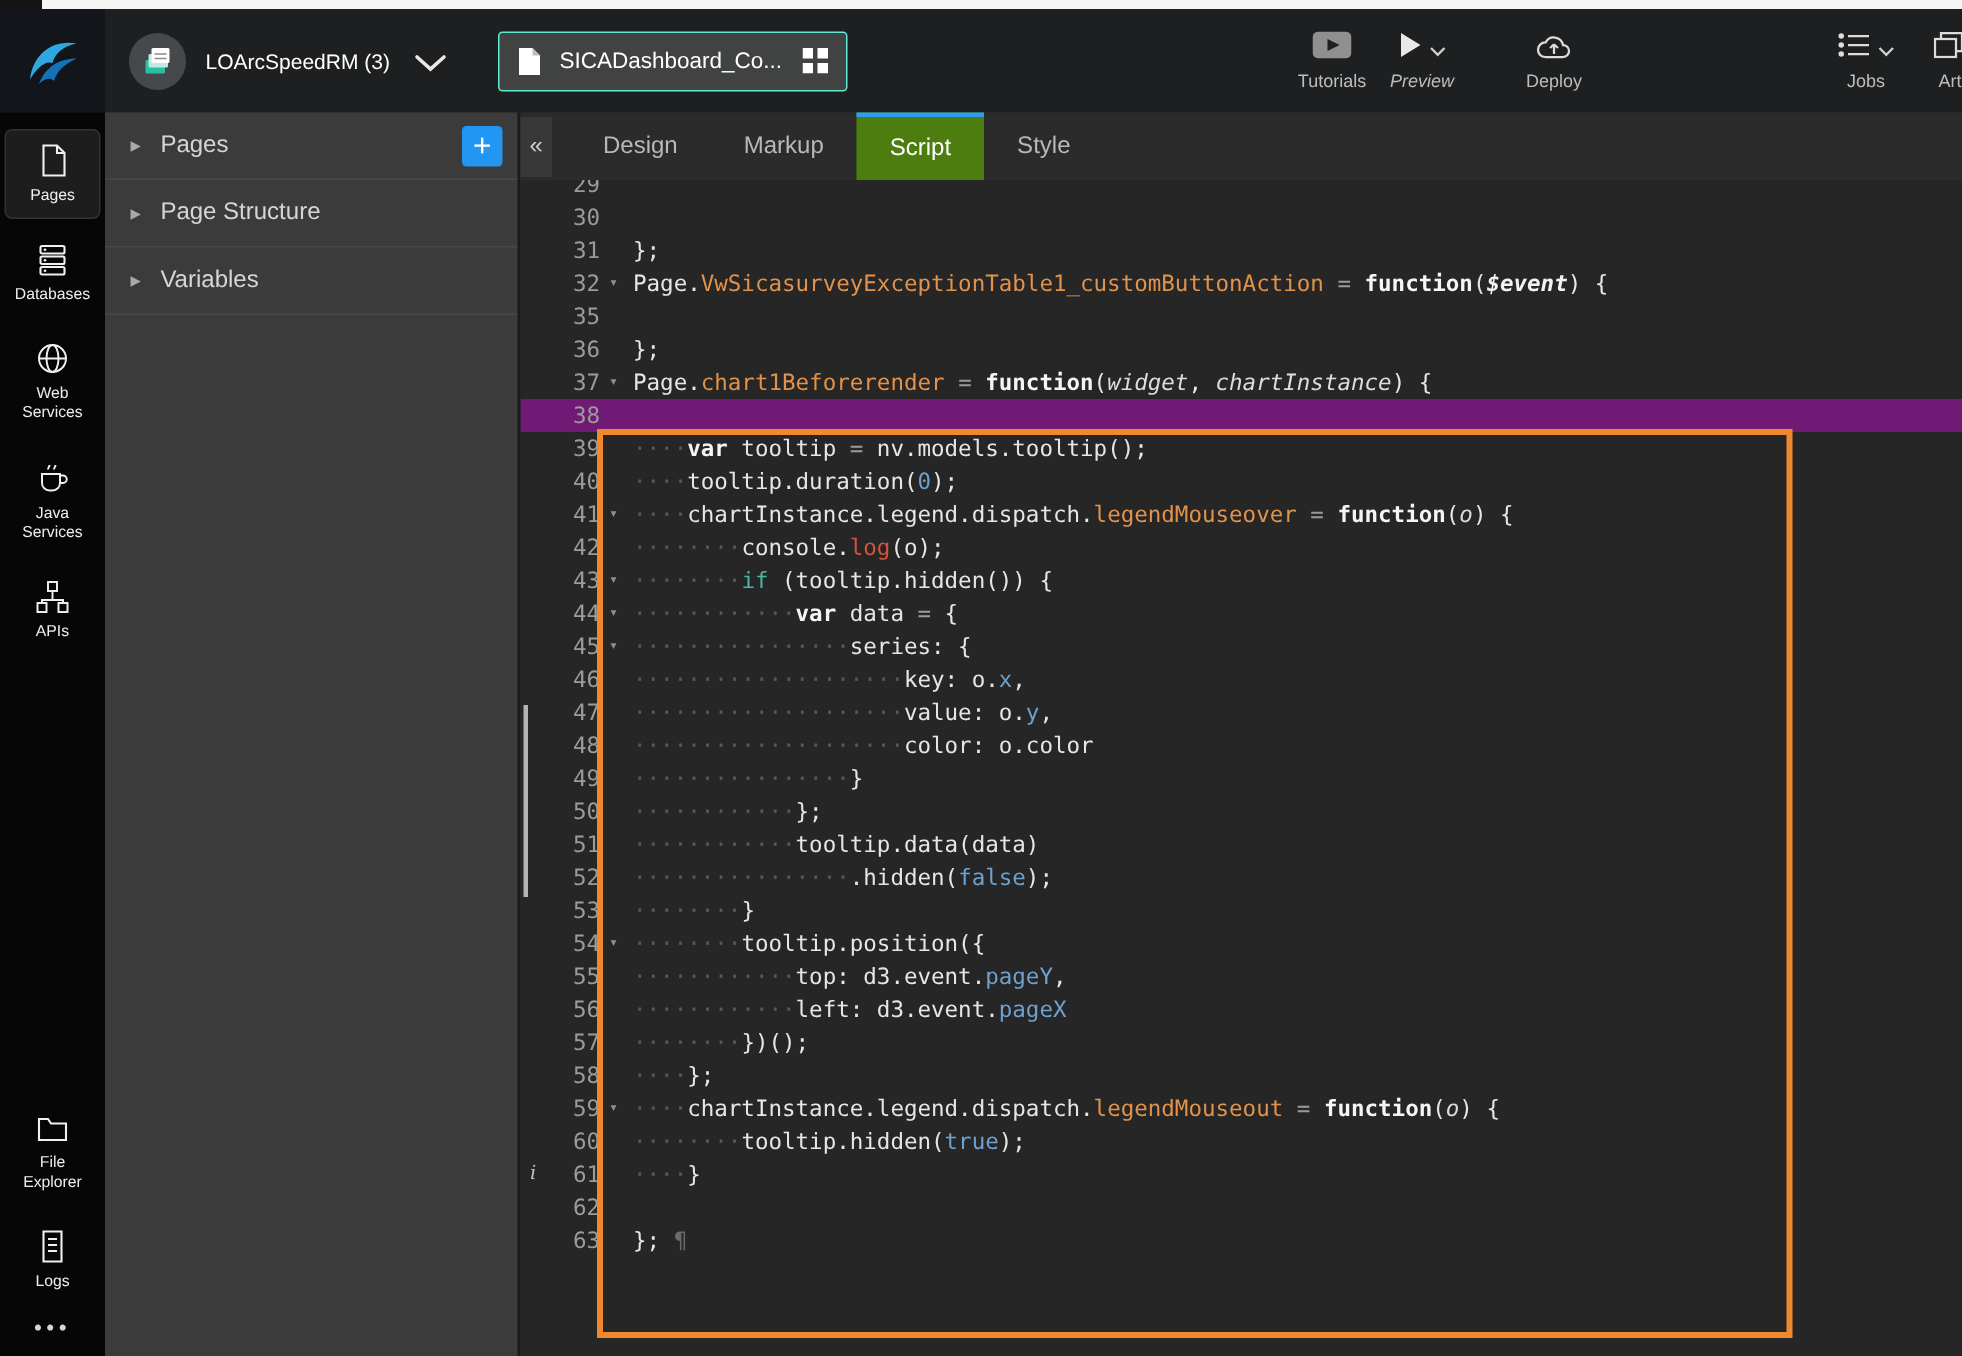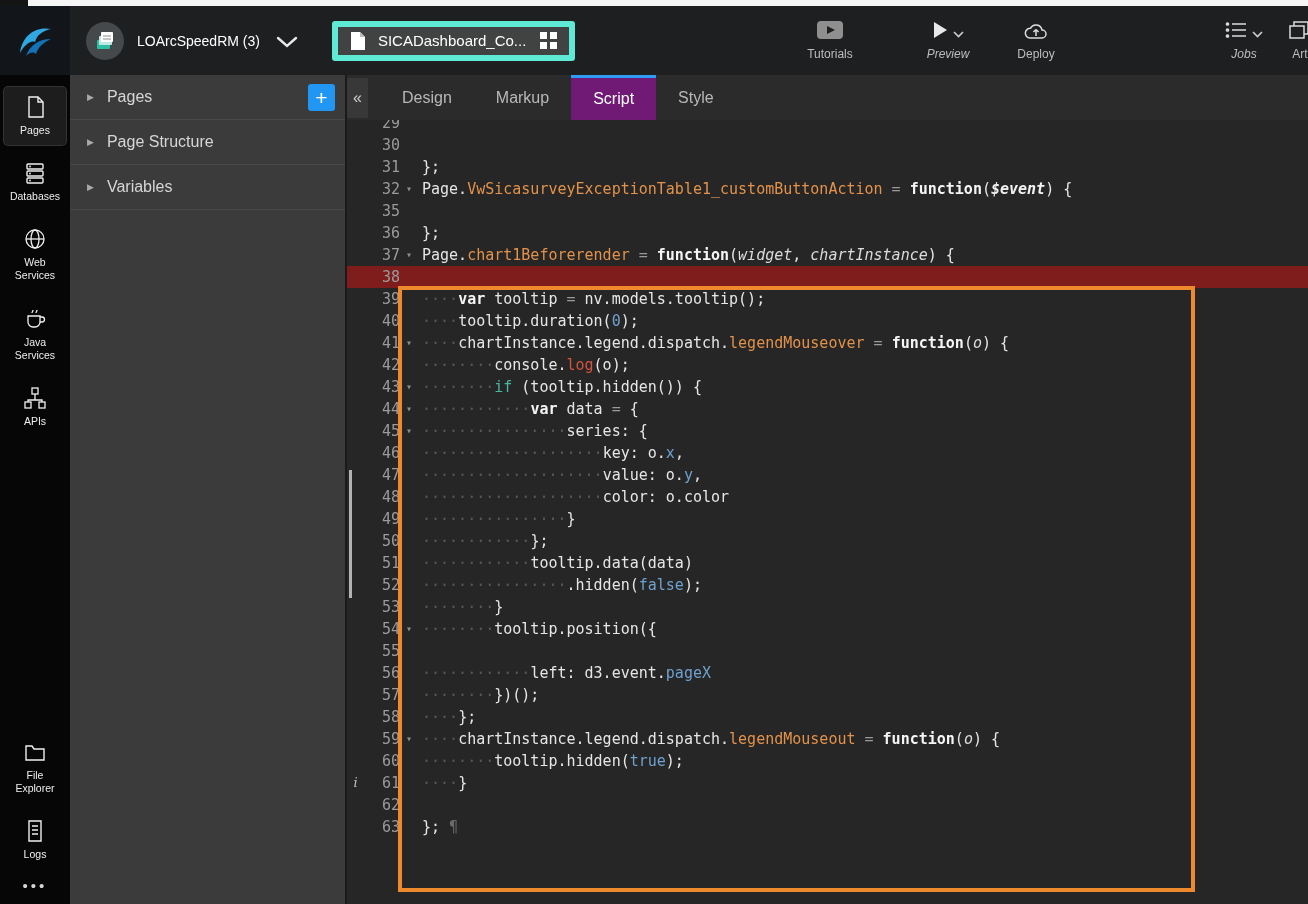--- a/index.html
+++ b/index.html
@@ -12,32 +12,32 @@
 
   .app { display:flex; flex-direction:column; height:898px; }
 
   
   .topbar { height:69px; background:#1d1f20; display:flex; align-items:center; flex:0 0 auto; }
   .logo { width:70px; height:69px; background:#121519; display:flex; align-items:center; justify-content:center; cursor:pointer; }
   .project { display:flex; align-items:center; margin-left:16px; cursor:pointer; }
   .project-icon { width:38px; height:38px; border-radius:50%; background:#46494c; display:flex; align-items:center; justify-content:center; }
   .project-name { color:#fff; font-size:14px; margin-left:13px; }
   .chev-lg { margin-left:16px; margin-top:4px; }
-  .file-tab { margin-left:34px; height:40px; background:#414242; border:6px solid #5eead4; border-radius:3px;
+  .file-tab { margin-left:34px; height:40px; background:#414242; border:1px solid #5eead4; border-radius:3px;
               display:flex; align-items:center; padding:0 12px; cursor:pointer; }
   .file-tab-name { color:#fff; font-size:15px; margin:0 14px 0 12px; white-space:nowrap; }
 
   .topbar-actions { margin-left:auto; display:flex; align-items:center; height:100%; overflow:hidden; }
   .tb-action { display:flex; flex-direction:column; align-items:center; justify-content:center; gap:7px;
                color:#bdbdbd; font-size:12px; cursor:pointer; min-width:60px; }
   .tb-iconrow { display:flex; align-items:center; gap:5px; height:20px; }
-  .tb-tutorials { margin-right:58px; }
+  .tb-tutorials { }
   .tb-preview  { margin-right:28px;font-style:italic; }
   .tb-deploy   { margin-right:148px; }
-  .tb-jobs     { margin-right:4px;font-style:italic; }
+  .tb-jobs     { margin-right:4px; }
   .tb-art      { width:44px; min-width:44px; margin-right:-14px; }
 
   
   .main { display:flex; flex:1 1 auto; min-height:0; }
 
   
   .rail { width:70px; background:#060606; display:flex; flex-direction:column; align-items:center; padding-top:12px; flex:0 0 auto; }
   .rail-item { width:62px; display:flex; flex-direction:column; align-items:center; gap:5px; padding:8px 2px;
                margin-bottom:8px; border-radius:4px; cursor:pointer; }
   .rail-item.active { background:#1d1d1d; box-shadow:0 0 0 1px #333; }
@@ -53,27 +53,27 @@
   .add-btn { position:absolute; right:10px; top:9px; width:27px; height:27px; background:#2196f3; border:none;
              border-radius:3px; color:#fff; font-size:21px; line-height:25px; text-align:center; cursor:pointer;
              font-family:"Liberation Sans",sans-serif; }
 
   
   .editor { flex:1 1 auto; background:#262626; position:relative; display:flex; flex-direction:column; min-width:0; }
   .tabbar { height:45px; background:#2b2b2b; display:flex; align-items:stretch; padding-left:33px; position:relative; flex:0 0 auto; }
   .collapse-tab { position:absolute; left:0; top:3px; width:21px; height:40px; background:#383838; color:#cfcfcf;
                   display:flex; align-items:center; justify-content:center; font-size:16px; cursor:pointer; }
   .tab { padding:0 22px; display:flex; align-items:center; color:#b8b8b8; font-size:16px; cursor:pointer; }
-  .tab.active { background:#701a75; color:#fff; border-top:3px solid #2f9cf4; padding-top:0; }
+  .tab.active { background:#4d7c0f; color:#fff; border-top:3px solid #2f9cf4; padding-top:0; }
 
   .code { flex:1 1 auto; overflow:hidden; position:relative;
           font-family:"DejaVu Sans Mono", monospace; font-size:15px; }
   .code-inner { margin-top:-8px; }
   .cl { display:flex; height:22px; line-height:22px; white-space:pre; }
-  .cl.current { background:#7f1d1d; }
+  .cl.current { background:#701a75; }
   .g-info { width:17px; text-align:center; color:#c0c0c0; font-style:italic; font-size:13px;
             font-family:"DejaVu Serif", serif; flex:0 0 auto; }
   .g-num  { width:36px; text-align:right; color:#9b9b9b; flex:0 0 auto; }
   .g-fold { width:18px; text-align:center; color:#8f8f8f; font-size:10px; flex:0 0 auto; }
   .c-text { padding-left:4px; }
   .tk-d  { color:#e6e6e6; }
   .tk-o  { color:#e2924a; }
   .tk-k  { color:#f5f5f5; font-weight:bold; }
   .tk-t  { color:#49b6a0; }
   .tk-b  { color:#6fa1cf; }
@@ -335,21 +335,21 @@
             <div class="cl"><span class="g-info"></span><span class="g-num">45</span><span class="g-fold">▾</span><span class="c-text"><span class="tk-ws">················</span><span class="tk-d">series: {</span></span></div>
             <div class="cl"><span class="g-info"></span><span class="g-num">46</span><span class="g-fold"></span><span class="c-text"><span class="tk-ws">····················</span><span class="tk-d">key: o.</span><span class="tk-b">x</span><span class="tk-d">,</span></span></div>
             <div class="cl"><span class="g-info"></span><span class="g-num">47</span><span class="g-fold"></span><span class="c-text"><span class="tk-ws">····················</span><span class="tk-d">value: o.</span><span class="tk-b">y</span><span class="tk-d">,</span></span></div>
             <div class="cl"><span class="g-info"></span><span class="g-num">48</span><span class="g-fold"></span><span class="c-text"><span class="tk-ws">····················</span><span class="tk-d">color: o.color</span></span></div>
             <div class="cl"><span class="g-info"></span><span class="g-num">49</span><span class="g-fold"></span><span class="c-text"><span class="tk-ws">················</span><span class="tk-d">}</span></span></div>
             <div class="cl"><span class="g-info"></span><span class="g-num">50</span><span class="g-fold"></span><span class="c-text"><span class="tk-ws">············</span><span class="tk-d">};</span></span></div>
             <div class="cl"><span class="g-info"></span><span class="g-num">51</span><span class="g-fold"></span><span class="c-text"><span class="tk-ws">············</span><span class="tk-d">tooltip.data(data)</span></span></div>
             <div class="cl"><span class="g-info"></span><span class="g-num">52</span><span class="g-fold"></span><span class="c-text"><span class="tk-ws">················</span><span class="tk-d">.hidden(</span><span class="tk-b">false</span><span class="tk-d">);</span></span></div>
             <div class="cl"><span class="g-info"></span><span class="g-num">53</span><span class="g-fold"></span><span class="c-text"><span class="tk-ws">········</span><span class="tk-d">}</span></span></div>
             <div class="cl"><span class="g-info"></span><span class="g-num">54</span><span class="g-fold">▾</span><span class="c-text"><span class="tk-ws">········</span><span class="tk-d">tooltip.position({</span></span></div>
-            <div class="cl"><span class="g-info"></span><span class="g-num">55</span><span class="g-fold"></span></div>
+            <div class="cl"><span class="g-info"></span><span class="g-num">55</span><span class="g-fold"></span><span class="c-text"><span class="tk-ws">············</span><span class="tk-d">top: d3.event.</span><span class="tk-b">pageY</span><span class="tk-d">,</span></span></div>
             <div class="cl"><span class="g-info"></span><span class="g-num">56</span><span class="g-fold"></span><span class="c-text"><span class="tk-ws">············</span><span class="tk-d">left: d3.event.</span><span class="tk-b">pageX</span></span></div>
             <div class="cl"><span class="g-info"></span><span class="g-num">57</span><span class="g-fold"></span><span class="c-text"><span class="tk-ws">········</span><span class="tk-d">})();</span></span></div>
             <div class="cl"><span class="g-info"></span><span class="g-num">58</span><span class="g-fold"></span><span class="c-text"><span class="tk-ws">····</span><span class="tk-d">};</span></span></div>
             <div class="cl"><span class="g-info"></span><span class="g-num">59</span><span class="g-fold">▾</span><span class="c-text"><span class="tk-ws">····</span><span class="tk-d">chartInstance.legend.dispatch.</span><span class="tk-o">legendMouseout</span><span class="tk-d"> </span><span class="tk-g">=</span><span class="tk-d"> </span><span class="tk-k">function</span><span class="tk-d">(</span><span class="tk-p">o</span><span class="tk-d">) {</span></span></div>
             <div class="cl"><span class="g-info"></span><span class="g-num">60</span><span class="g-fold"></span><span class="c-text"><span class="tk-ws">········</span><span class="tk-d">tooltip.hidden(</span><span class="tk-b">true</span><span class="tk-d">);</span></span></div>
             <div class="cl"><span class="g-info">i</span><span class="g-num">61</span><span class="g-fold"></span><span class="c-text"><span class="tk-ws">····</span><span class="tk-d">}</span></span></div>
             <div class="cl"><span class="g-info"></span><span class="g-num">62</span><span class="g-fold"></span><span class="c-text"></span></div>
             <div class="cl"><span class="g-info"></span><span class="g-num">63</span><span class="g-fold"></span><span class="c-text"><span class="tk-d">};</span><span class="tk-f"> ¶</span></span></div>
           </div>
         <div class="v-grip"></div>

